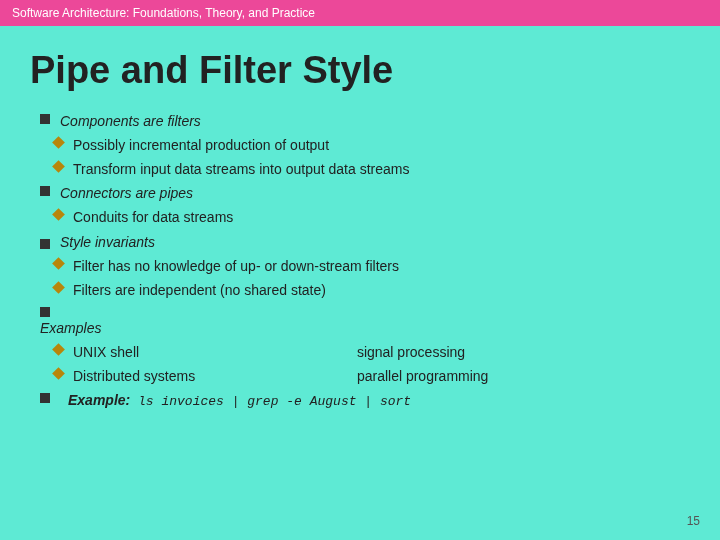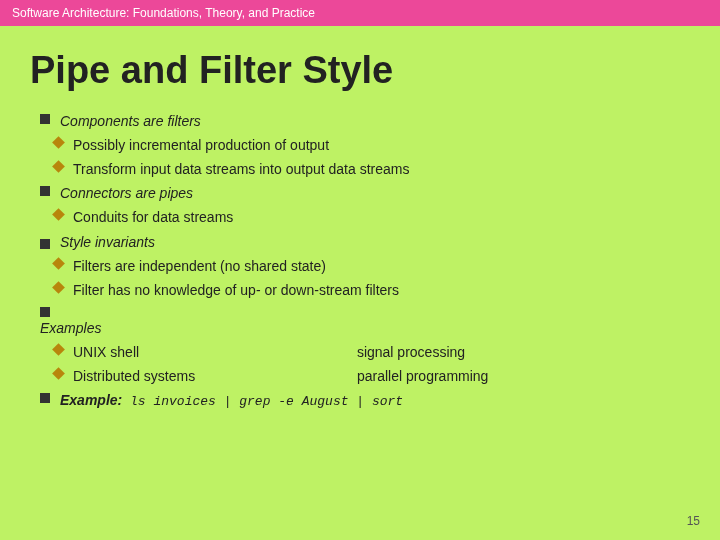--- a/index.html
+++ b/index.html
@@ -20,21 +20,21 @@
       background: #ec4899;
       color: #ffffff;
       font-size: 12px;
       padding: 5px 12px;
       height: 26px;
       display: flex;
       align-items: center;
     }
 
     .slide-container {
-      background: #bef264;
+      background: #5eead4;
       width: 720px;
       height: 514px;
       padding: 20px 30px 20px 30px;
       position: relative;
     }
 
     .slide-title {
       font-size: 38px;
       font-weight: bold;
       color: #222222;
@@ -151,25 +151,25 @@
       </div>
     </div>
 
     <div class="bullet-item main-list" style="margin-top:2px;align-items:center;">
       <span class="bullet-square"></span>
       <span class="bullet-text">Style invariants</span>
     </div>
     <div class="sub-list">
       <div class="sub-item">
         <span class="bullet-diamond"></span>
+        <span class="bullet-text">Filter has no knowledge of up- or down-stream filters</span>
+      </div>
+      <div class="sub-item">
+        <span class="bullet-diamond"></span>
         <span class="bullet-text">Filters are independent (no shared state)</span>
-      </div>
-      <div class="sub-item">
-        <span class="bullet-diamond"></span>
-        <span class="bullet-text">Filter has no knowledge of up- or down-stream filters</span>
       </div>
     </div>
 
     <div class="bullet-item main-list" style="margin-top:2px;flex-direction:column;">
       <span class="bullet-square"></span>
       <span class="bullet-text">Examples</span>
     </div>
     <div class="sub-list">
       <div class="sub-item">
         <span class="bullet-diamond"></span>
@@ -180,21 +180,21 @@
       </div>
       <div class="sub-item">
         <span class="bullet-diamond"></span>
         <span class="bullet-text">
           <span style="display:inline-block; min-width:200px;">Distributed systems</span>
           <span style="margin-left:80px;">parallel programming</span>
         </span>
       </div>
     </div>
 
-    <div class="bullet-item main-list" style="margin-top:2px;">
+    <div class="bullet-item main-list" style="margin-top:2px;gap:8px;">
       <span class="bullet-square"></span>
       <span class="bullet-text">
         <span class="bold">Example:</span><span class="monospace"> ls invoices | grep -e August | sort</span>
       </span>
     </div>
 
   </div>
 
   <div class="page-number">15</div>
 

